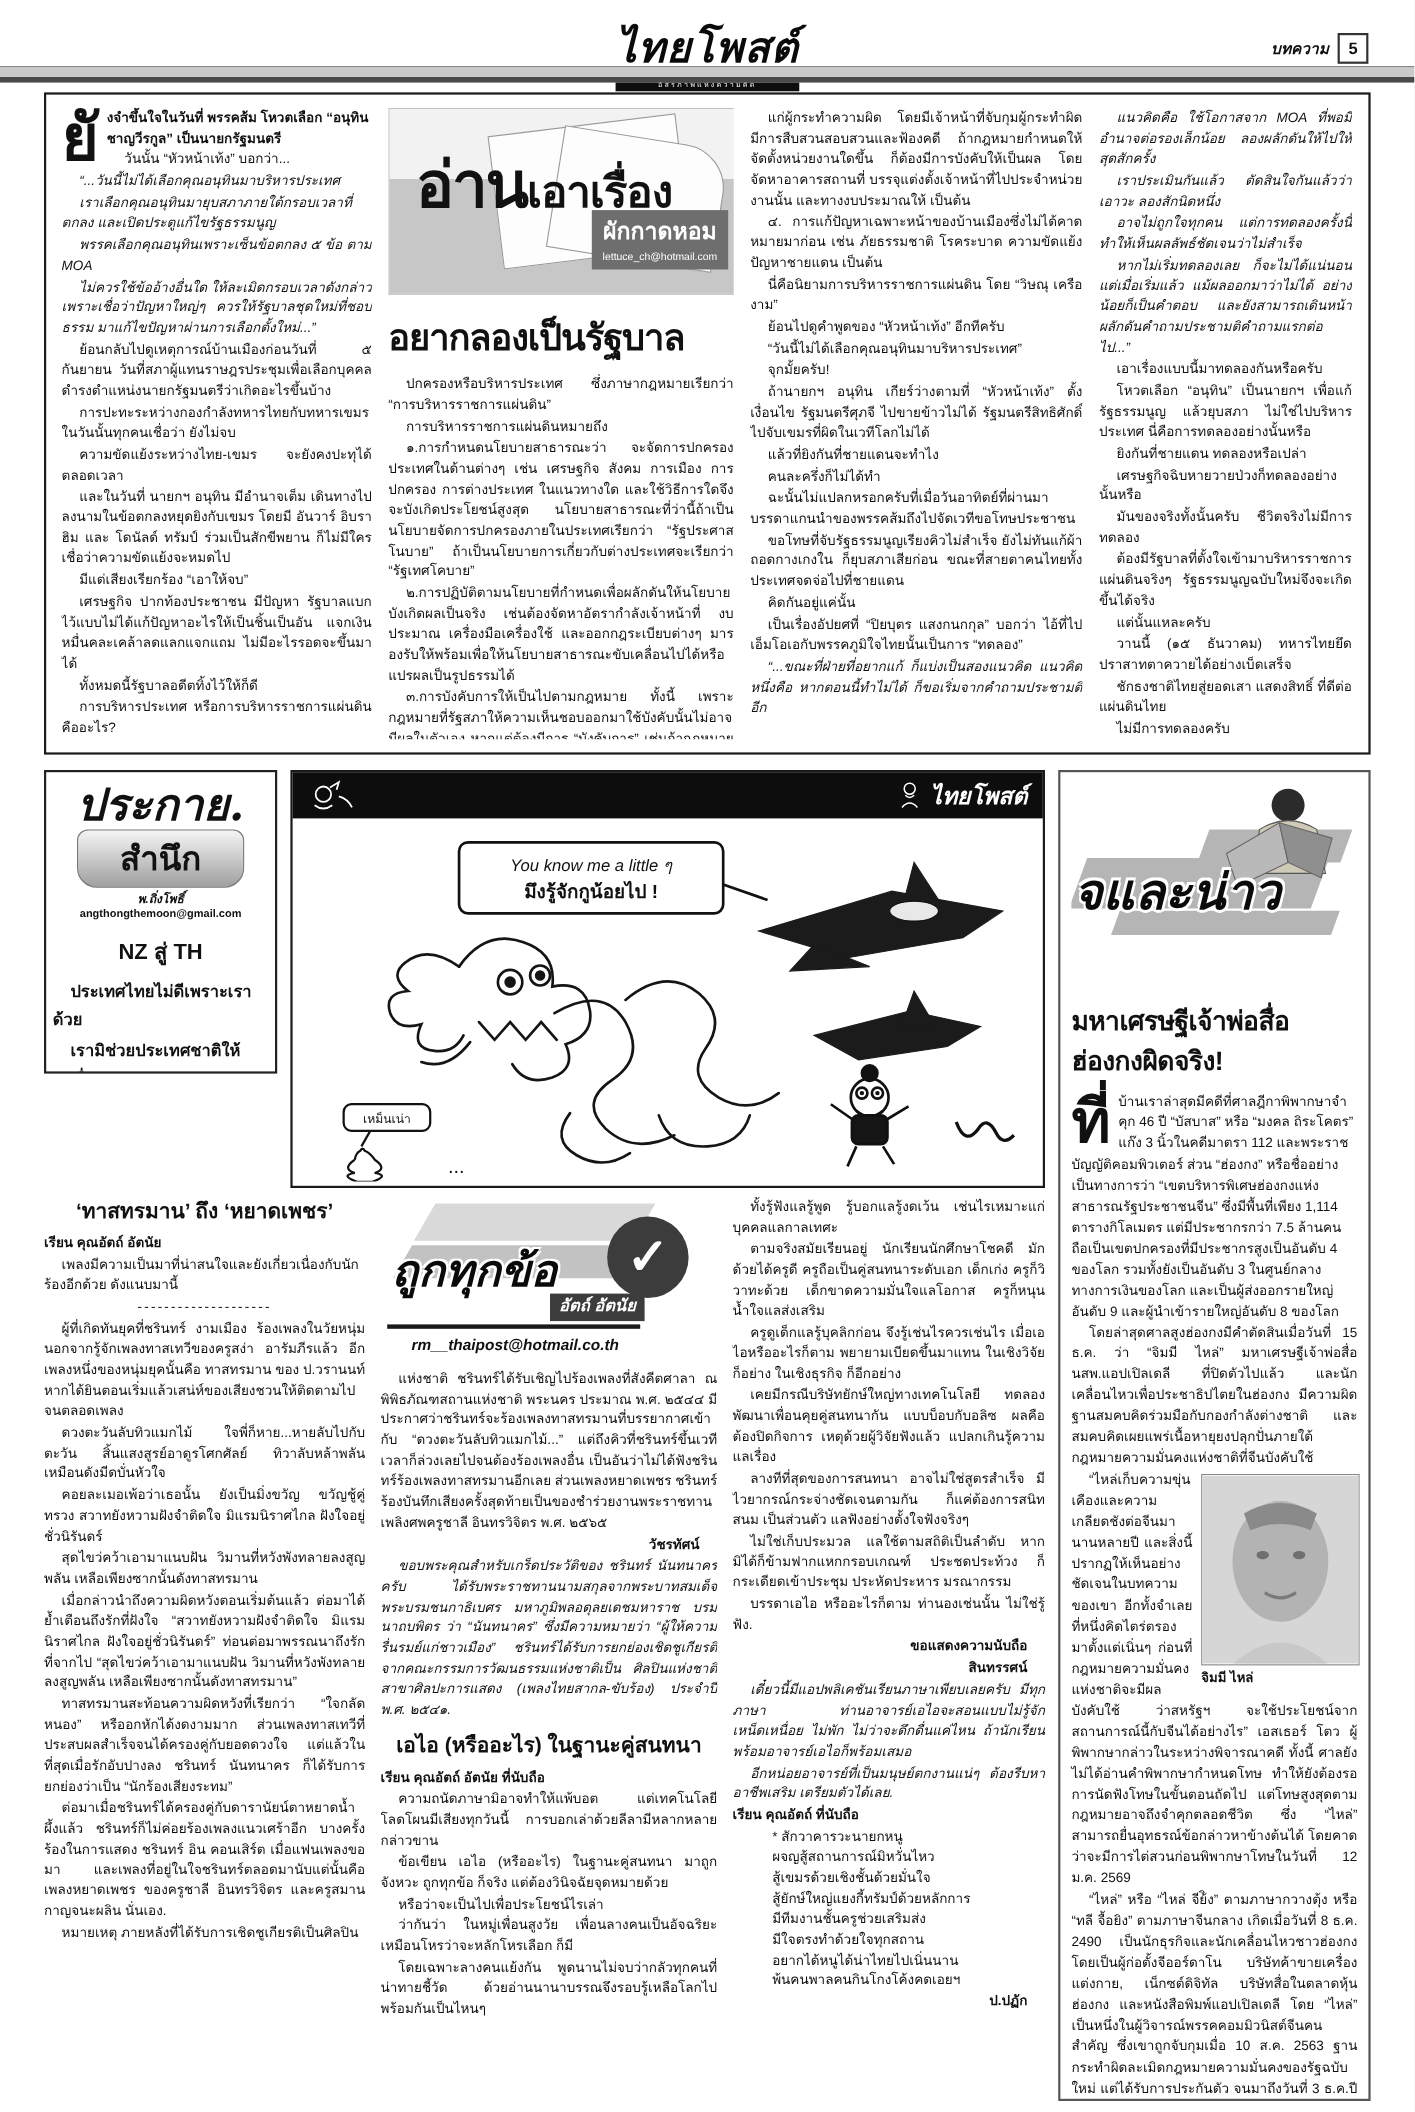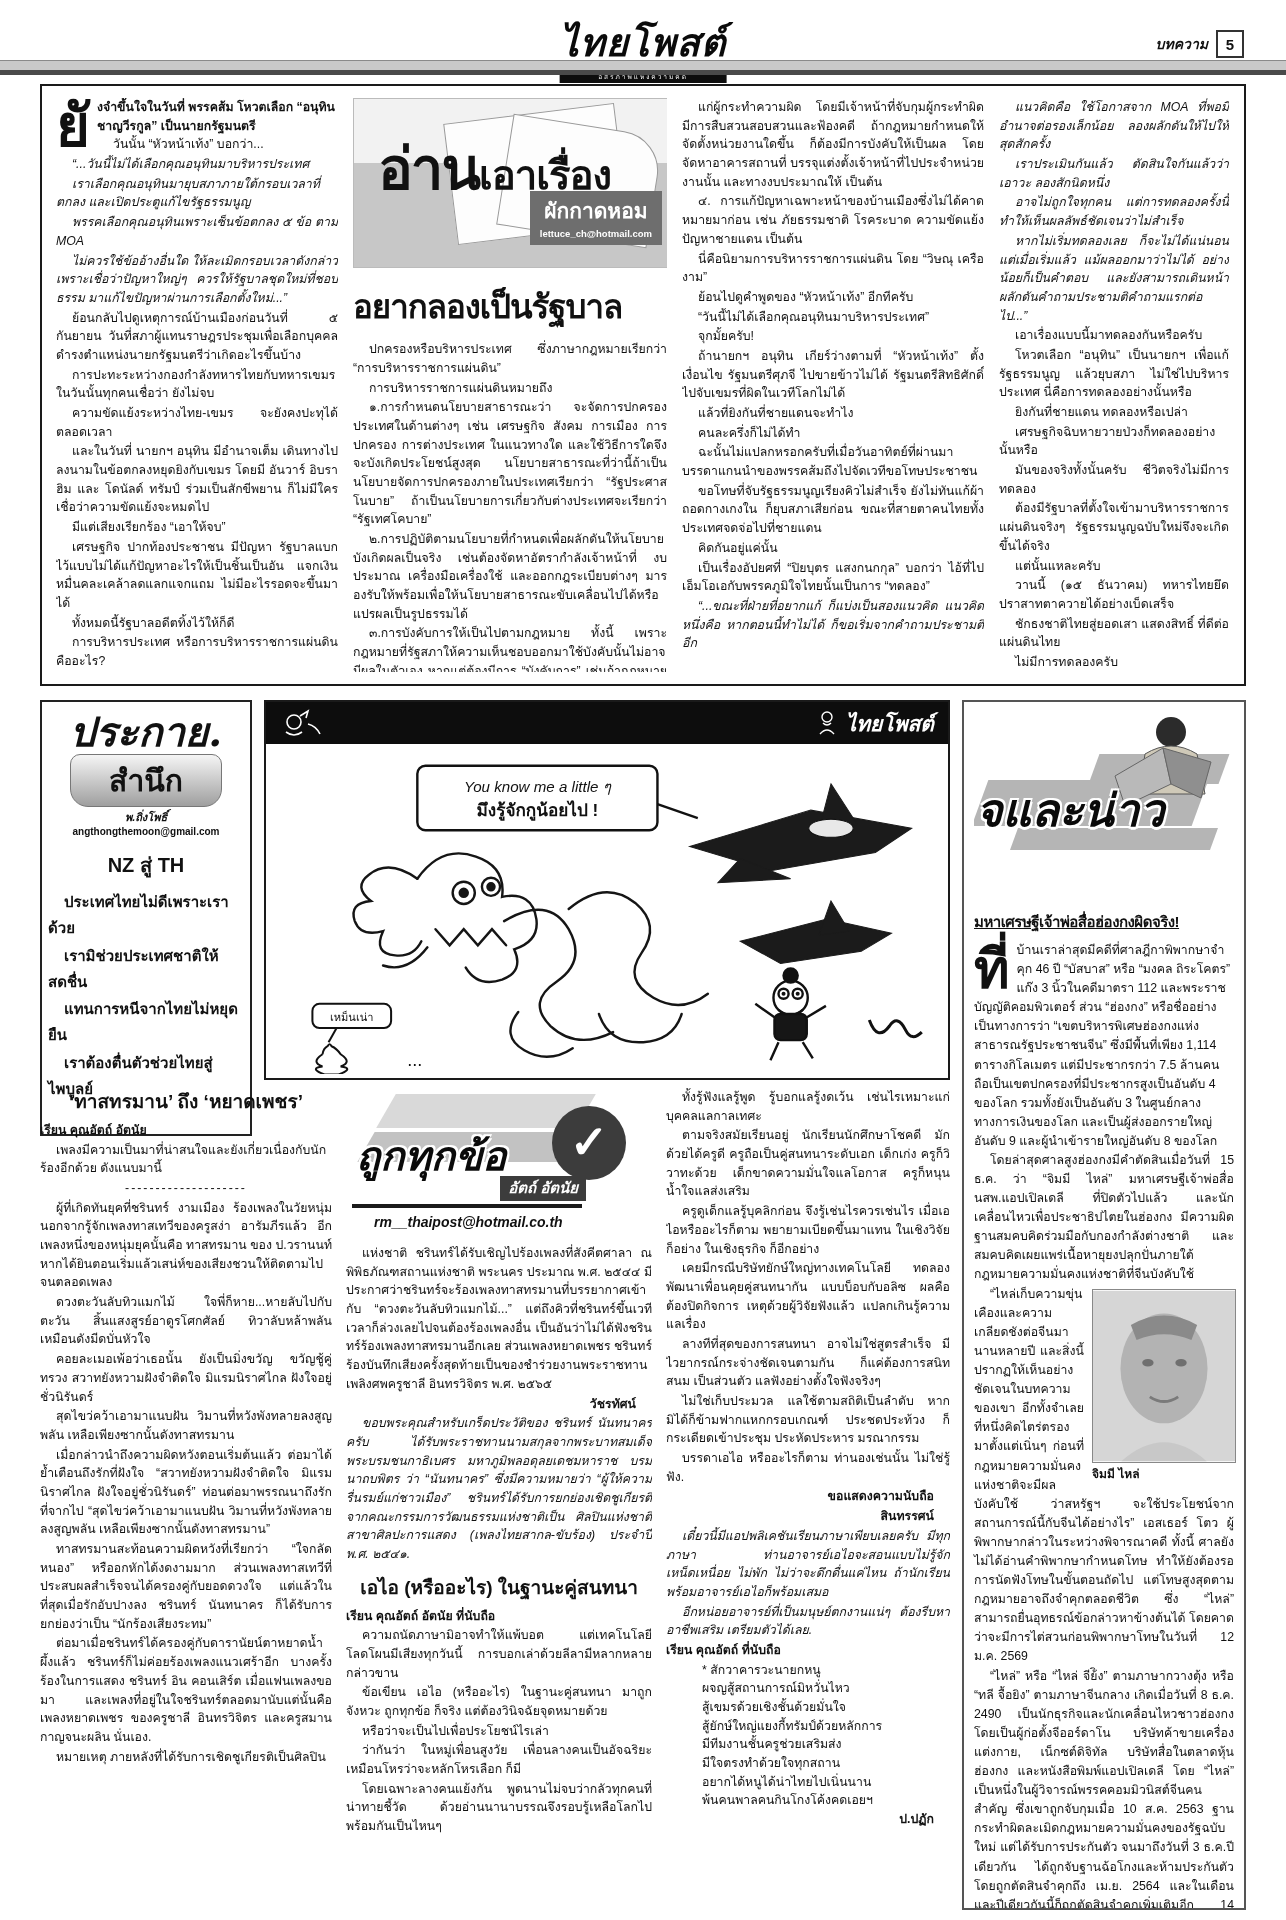--- a/index.html
+++ b/index.html
@@ -32,24 +32,24 @@
                overflow:hidden;border:1px solid #bbb;}
   .pg{position:absolute;background:#fdfdfd;border:1px solid #999;}
   .pg1{width:170px;height:120px;left:96px;top:14px;transform:rotate(-7deg);}
   .pg2{width:150px;height:110px;left:150px;top:26px;transform:rotate(9deg);border-radius:0 40px 0 0;}
   .feature-title{position:absolute;left:24px;top:26px;white-space:nowrap;}
   .ft-big{font-size:58px;font-weight:800;letter-spacing:-2px;}
   .ft-rest{font-size:40px;font-weight:800;letter-spacing:-1px;}
   .feature-author{position:absolute;right:6px;bottom:22px;background:#6e6e6e;color:#fff;
                   padding:4px 10px;text-align:center;}
   .fa-name{font-size:21px;font-weight:800;}
-  .fa-mail{font-size:9.5px;font-weight:700;}
+  .fa-mail{font-size:9.5px;font-weight:400;}
   .lead-headline{margin:14px 0 8px 0;font-size:33px;font-weight:800;letter-spacing:-1px;}
   
-  .proclaim{position:absolute;left:40px;top:700px;width:212px;height:436px;border:2px solid #222;
+  .proclaim{position:absolute;left:40px;top:700px;width:212px;height:276px;border:2px solid #222;
             box-sizing:border-box;text-align:center;padding:10px 6px;overflow:hidden;}
   .pk-script{font-family:"DejaVu Serif",serif;font-style:italic;font-weight:800;font-size:40px;line-height:1;}
   .pk-ribbon{margin:2px auto 0;width:150px;background:linear-gradient(#f5f5f5,#9f9f9f);border:1px solid #777;
              border-radius:10px 10px 18px 18px;padding:2px 0;}
   .pk-ribbon-text{font-size:30px;font-weight:800;}
   .pk-author{font-size:11px;font-weight:700;font-style:italic;margin-top:1px;}
   .pk-mail{font-size:10px;font-weight:700;}
   .pk-title{font-size:20px;font-weight:800;margin:12px 0 8px 0;}
   .pk-stanza{font-size:15px;font-weight:700;line-height:1.75;}
   
@@ -63,21 +63,21 @@
   .gossip{position:absolute;left:962px;top:700px;width:284px;height:1210px;border:2px solid #555;
           box-sizing:border-box;padding:8px 10px;font-size:12.3px;line-height:1.55;overflow:hidden;}
   .gossip-logo{position:relative;height:190px;overflow:hidden;}
   .brush{position:absolute;background:#b5b5b5;transform:skewX(-20deg);}
   .br1{left:6px;top:70px;width:220px;height:46px;}
   .br2{left:120px;top:44px;width:130px;height:30px;}
   .br3{left:40px;top:118px;width:200px;height:22px;}
   .gossip-man{position:absolute;right:4px;top:0;}
   .gossip-logo-text{position:absolute;left:2px;top:66px;font-size:45px;font-weight:800;font-style:italic;color:#0a0a0a;
         text-shadow:-2px -2px 0 #fff,2px -2px 0 #fff,-2px 2px 0 #fff,2px 2px 0 #fff,0 3px 0 #fff;}
-  .gossip-headline{font-size:15px;font-weight:800;margin:10px 0 8px 0;letter-spacing:-0.5px;text-decoration:underline;}
+  .gossip-headline{font-size:24px;font-weight:800;margin:10px 0 8px 0;letter-spacing:-0.5px;}
   .gossip .dropcap{font-size:54px;margin-top:6px;}
   .photo{float:right;width:142px;margin:4px 0 2px 8px;}
   .photo-frame{border:1px solid #888;display:block;}
   .photo-caption{text-align:left;font-weight:700;font-size:12px;margin-top:2px;}
   
   .letters{position:absolute;left:40px;top:1088px;width:910px;height:832px;display:flex;gap:14px;
            font-size:12.3px;line-height:1.52;}
   .lcol{overflow:hidden;height:100%;}
   .l1{width:292px;} .l2{width:306px;} .l3{width:284px;}
   .letters-headline{font-size:19px;font-weight:800;text-align:center;margin:0 0 4px 0;}

